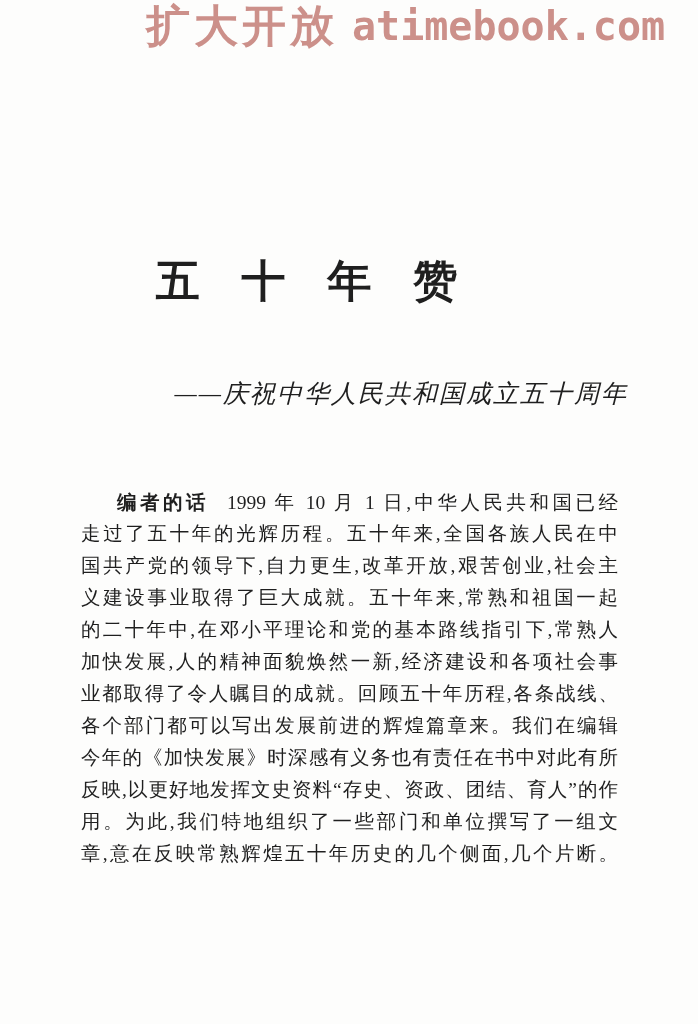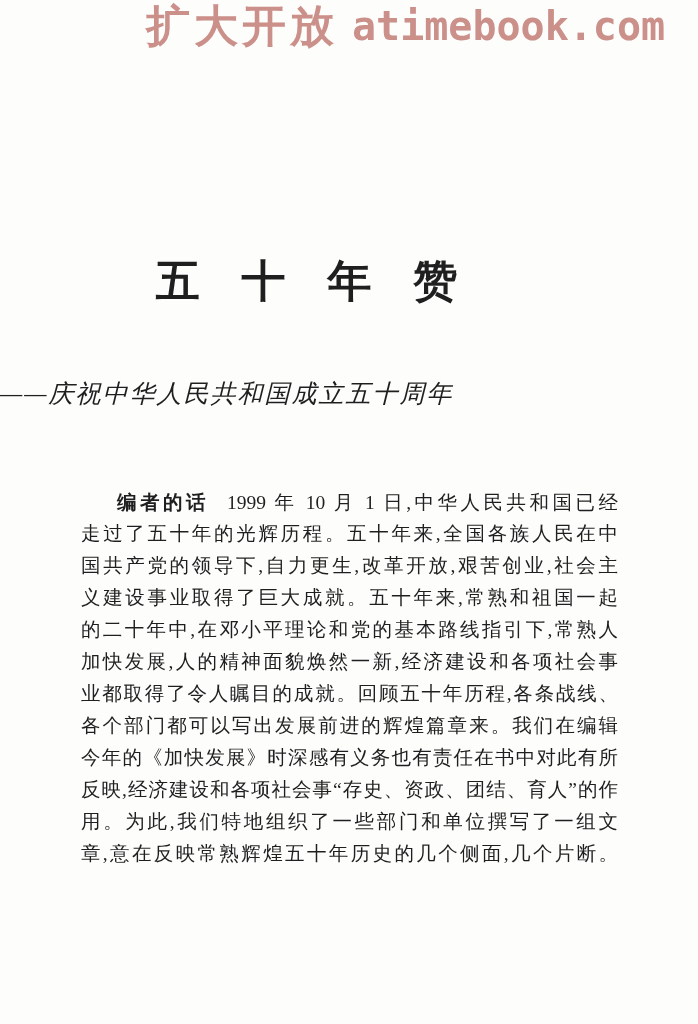--- a/index.html
+++ b/index.html
@@ -55,21 +55,21 @@
     letter-spacing: 0.95em;
     margin-right: -0.95em; 
   }
 
   
   .subtitle-row {
     position: absolute;
     top: 380px;
     left: 0;
     width: 628px;
-    text-align: left;
+    text-align: right;
     line-height: 1.1;
   }
   .subtitle-text {
     font-size: 25px;
     font-style: italic;
     letter-spacing: 2px;
   }
 
   
   .paragraph {
@@ -118,17 +118,17 @@
   </div>
   <div>
       <div class="para-line">走过了五十年的光辉历程。五十年来,全国各族人民在中</div>
       <div class="para-line">国共产党的领导下,自力更生,改革开放,艰苦创业,社会主</div>
       <div class="para-line">义建设事业取得了巨大成就。五十年来,常熟和祖国一起</div>
       <div class="para-line">的二十年中,在邓小平理论和党的基本路线指引下,常熟人</div>
       <div class="para-line">加快发展,人的精神面貌焕然一新,经济建设和各项社会事</div>
       <div class="para-line">业都取得了令人瞩目的成就。回顾五十年历程,各条战线、</div>
       <div class="para-line">各个部门都可以写出发展前进的辉煌篇章来。我们在编辑</div>
       <div class="para-line">今年的《加快发展》时深感有义务也有责任在书中对此有所</div>
-      <div class="para-line">反映,经济建设和各项社会事“存史、资政、团结、育人”的作</div>
+      <div class="para-line">反映,以更好地发挥文史资料“存史、资政、团结、育人”的作</div>
       <div class="para-line">用。为此,我们特地组织了一些部门和单位撰写了一组文</div>
       <div class="para-line">章,意在反映常熟辉煌五十年历史的几个侧面,几个片断。</div>
     </div>
 </div>
 
 </body></html>

